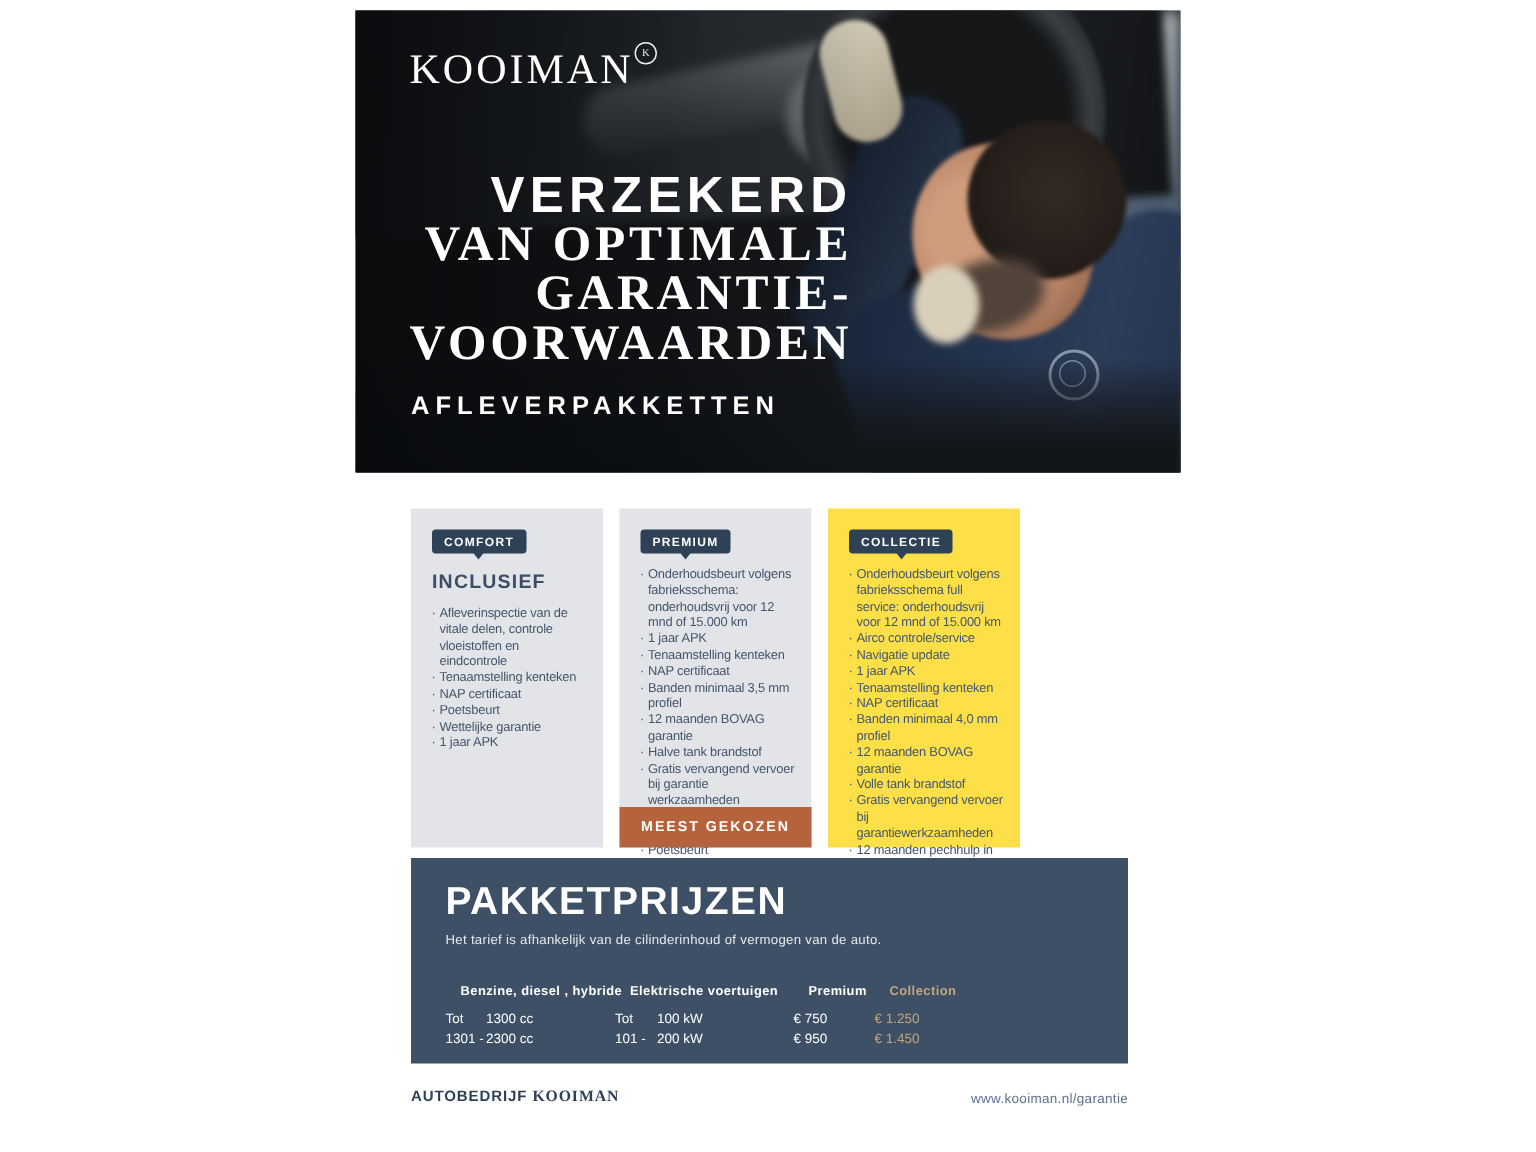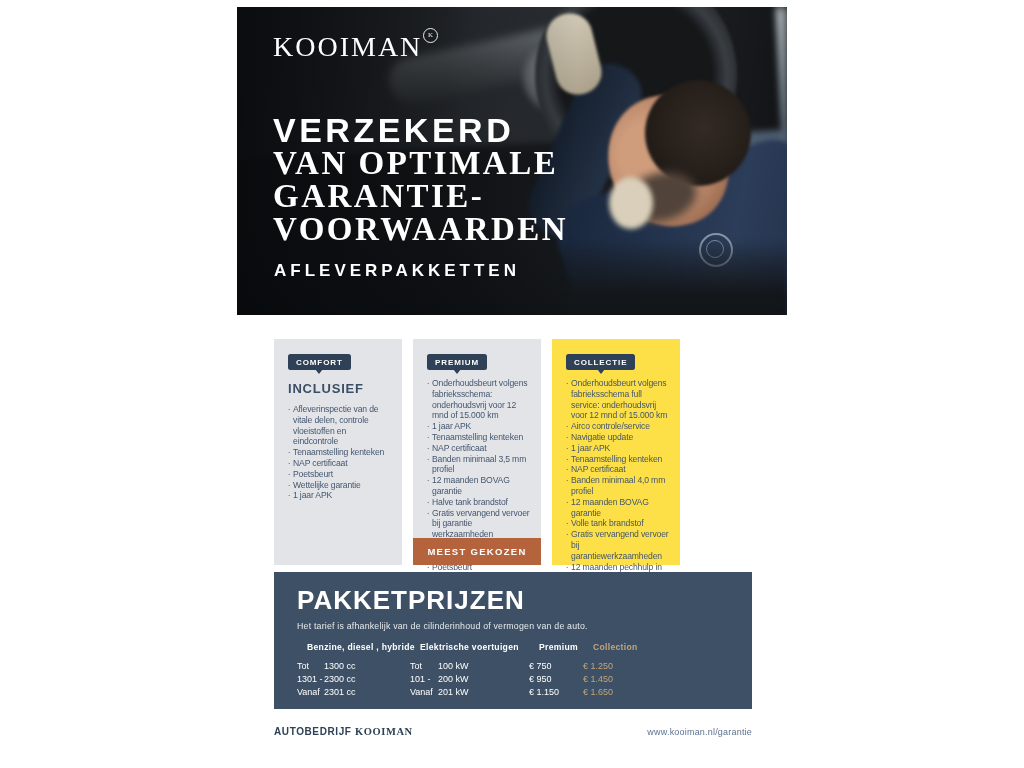--- a/index.html
+++ b/index.html
@@ -44,21 +44,21 @@
   .ph-vignette{left:0;top:0;right:0;bottom:0;
       background:linear-gradient(90deg,rgba(6,8,10,.82) 0%,rgba(6,8,10,.45) 38%,rgba(6,8,10,0) 62%),
                  linear-gradient(0deg,rgba(6,8,10,.40) 0%,rgba(6,8,10,0) 25%);}
 
   .logo{position:absolute;left:36px;top:24px;color:#fff;font-family:"Liberation Serif",serif;
         font-size:28px;letter-spacing:2px;z-index:5;}
   .logo-mark{position:absolute;left:186px;top:21px;width:13px;height:13px;border:1.3px solid #e9eced;
         border-radius:50%;z-index:5;background:rgba(22,25,29,.35);
         display:flex;align-items:center;justify-content:center;}
   .logo-mark span{color:#e9eced;font-family:"Liberation Serif",serif;font-size:7px;line-height:7px;}
-  .headline{position:absolute;left:36px;top:106px;color:#ffffff;z-index:5;}
+  .headline{position:absolute;left:36px;top:106px;color:#ffffff;z-index:5;text-align:right;}
   .h-sans{font-size:34px;font-weight:bold;letter-spacing:3.5px;line-height:34px;}
   .h-serif{font-family:"Liberation Serif",serif;font-weight:bold;font-size:33px;line-height:33px;letter-spacing:2.5px;}
   .hero-sub{position:absolute;left:37px;top:254px;color:#fff;font-size:17px;font-weight:bold;
         letter-spacing:4px;z-index:5;}
 
   
   .cards{position:absolute;left:274px;top:339px;width:406px;height:226px;display:flex;gap:11px;}
   .card{width:152px;box-sizing:border-box;position:relative;padding:12px 11px;}
   .card-gray{background:#e3e4e8;}
   .card-tan{background:#fde047;}
@@ -72,21 +72,21 @@
   .li .dot{width:8px;flex:none;text-align:center;}
   .card-footer{position:absolute;left:0;right:0;bottom:0;height:27px;background:#b4633d;color:#fff;
         font-size:9.5px;font-weight:bold;letter-spacing:1.3px;display:flex;align-items:center;justify-content:center;}
 
   
   .panel{position:absolute;left:274px;top:572px;width:478px;height:137px;background:#3d5065;color:#fff;
         box-sizing:border-box;padding:13px 0 0 23px;}
   .panel-title{margin:0;font-size:26px;font-weight:bold;letter-spacing:1px;line-height:30px;}
   .panel-sub{margin:6px 0 0;font-size:8.8px;color:#e6e9ec;letter-spacing:0.2px;}
   .pgrid{display:grid;grid-template-columns:113px 119px 54px auto;white-space:nowrap;}
-  .pgrid-head{margin-top:11px;font-size:8.6px;font-weight:bold;letter-spacing:0.3px;padding-left:10px;}
+  .pgrid-head{margin-top:24px;font-size:8.6px;font-weight:bold;letter-spacing:0.3px;padding-left:10px;}
   .prows{margin-top:8px;font-size:9px;}
   .pgrid-row{line-height:13px;}
   .lblf{display:inline-block;width:27px;}
   .lble{display:inline-block;width:28px;}
   .col-gold{color:#c2a47f;}
 
   
   .footer{position:absolute;left:274px;top:726px;width:478px;display:flex;
         justify-content:space-between;align-items:center;}
   .brand{color:#2e4156;font-size:10px;font-weight:bold;letter-spacing:0.6px;}
@@ -283,26 +283,20 @@
         <div><span class="lble">Tot</span><span>100 kW</span></div>
         <div>€ 750</div>
         <div class="col-gold">€ 1.250</div>
       </div>
       <div class="pgrid pgrid-row">
         <div><span class="lblf">1301 -</span><span>2300 cc</span></div>
         <div><span class="lble">101 -</span><span>200 kW</span></div>
         <div>€ 950</div>
         <div class="col-gold">€ 1.450</div>
       </div>
-      <div class="pgrid pgrid-row">
-        <div><span class="lblf">Vanaf</span><span>2301 cc</span></div>
-        <div><span class="lble">Vanaf</span><span>201 kW</span></div>
-        <div>€ 1.150</div>
-        <div class="col-gold">€ 1.650</div>
-      </div>
     </div>
   </div>
 
   <div class="footer">
     <div class="brand">
       <span>AUTOBEDRIJF</span>
       <span class="serif">KOOIMAN</span>
     </div>
     <a class="url" href="#">www.kooiman.nl/garantie</a>
   </div>

